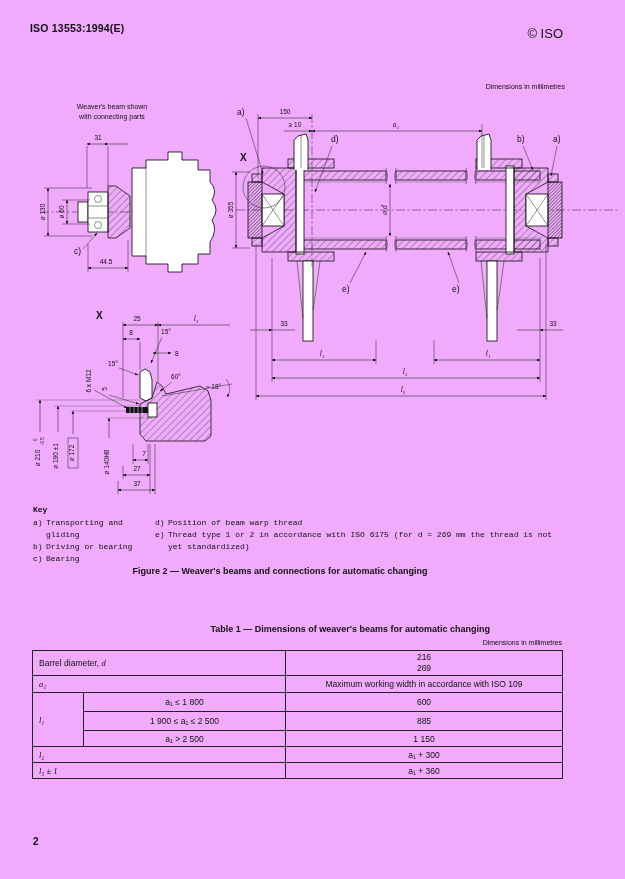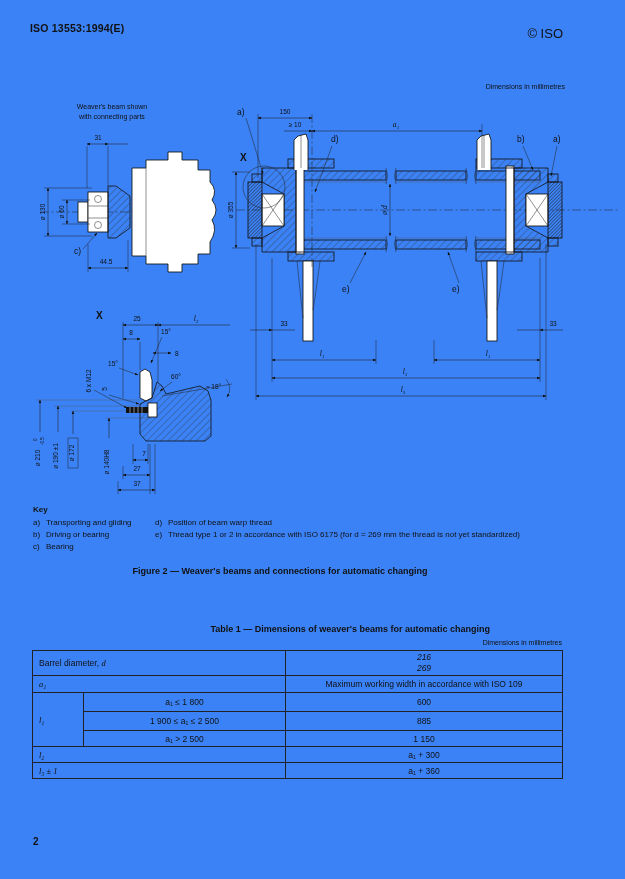--- a/index.html
+++ b/index.html
@@ -1,52 +1,52 @@
 <!DOCTYPE html>
 <html><head>
 <meta charset="utf-8">
 <style>
   html,body{margin:0;padding:0;background:#e8e8e8;}
-  .page{position:relative;width:625px;height:879px;background:#3b82f6;font-family:"Liberation Sans",sans-serif;color:#111;overflow:hidden;}
+  .page{position:relative;width:625px;height:879px;background:#f0abfc;font-family:"Liberation Sans",sans-serif;color:#111;overflow:hidden;}
   .hdr-left{position:absolute;left:30px;top:22px;font-size:10.5px;font-weight:bold;letter-spacing:.2px;}
   .hdr-right{position:absolute;left:300px;top:26px;width:263px;text-align:right;font-size:13px;}
   .dims-note{position:absolute;left:300px;width:265px;text-align:right;font-size:7px;}
   .dims-top{top:83px;}
   .dims-tbl{top:639px;left:32px;width:530px;}
   svg.fig{position:absolute;left:0;top:95px;}
   
   .tn{stroke:#222;stroke-width:.5;fill:none}
   .t4{stroke:#555;stroke-width:.4;fill:none}
   .wh{fill:#fff;stroke:#111;stroke-width:.85}
   .ht{fill:url(#h1);stroke:#111;stroke-width:.8}
   .dk{fill:url(#h2);stroke:#111;stroke-width:.8}
   .dm{stroke:#222;stroke-width:.55;fill:none}
   .cl{stroke:#222;stroke-width:.5;fill:none;stroke-dasharray:9 2.5 2 2.5}
   text{fill:#111}
   .t6{font-size:6.5px} .t7{font-size:7px} .t8{font-size:8.5px}
   .tv{font-family:"Liberation Serif",serif;font-style:italic;font-size:7.5px}
   .tb{font-size:10px;font-weight:bold}
   .m{text-anchor:middle}
   
-  .key{position:absolute;left:33px;top:504px;width:532px;font-size:8px;line-height:12px;}
+  .key{position:absolute;left:33px;top:504px;width:532px;font-size:8px;line-height:12px;font-family:Liberation Mono, monospace;}
   .key-title{font-weight:bold;margin-bottom:1px;}
   .key-cols{display:flex;}
   .key-col1{width:122px;flex:none;}
   .key-item{display:flex;}
   .kid{width:13px;flex:none;}
   .ktx{width:398px;}
   .fig-caption{position:absolute;left:30px;top:566px;width:500px;text-align:center;font-size:9px;font-weight:bold;}
   .tbl-caption{position:absolute;left:30px;top:624px;width:460px;text-align:right;font-size:9px;font-weight:bold;}
   table.t1{position:absolute;left:32px;top:650px;width:530px;border-collapse:collapse;table-layout:fixed;font-size:8.5px;}
   table.t1 td{border:1px solid #222;padding:0 6px;height:15px;}
   table.t1{border:1.5px solid #111;}
   td.lbl{text-align:left;}
   td.val{text-align:center;padding:0;}
   .ital{font-family:"Liberation Serif",serif;font-style:italic;}
-  .blk{display:block;line-height:11px;font-style:italic;}
+  .blk{display:block;line-height:11px;}
   .pgnum{position:absolute;left:33px;top:836px;font-size:10px;font-weight:bold;}
 </style>
 </head>
 <body>
 
 <div class="page">
 
   <span class="hdr-left">ISO 13553:1994(E)</span>
   <span class="hdr-right">© ISO</span>
   <div class="dims-note dims-top">Dimensions in millimetres</div>

